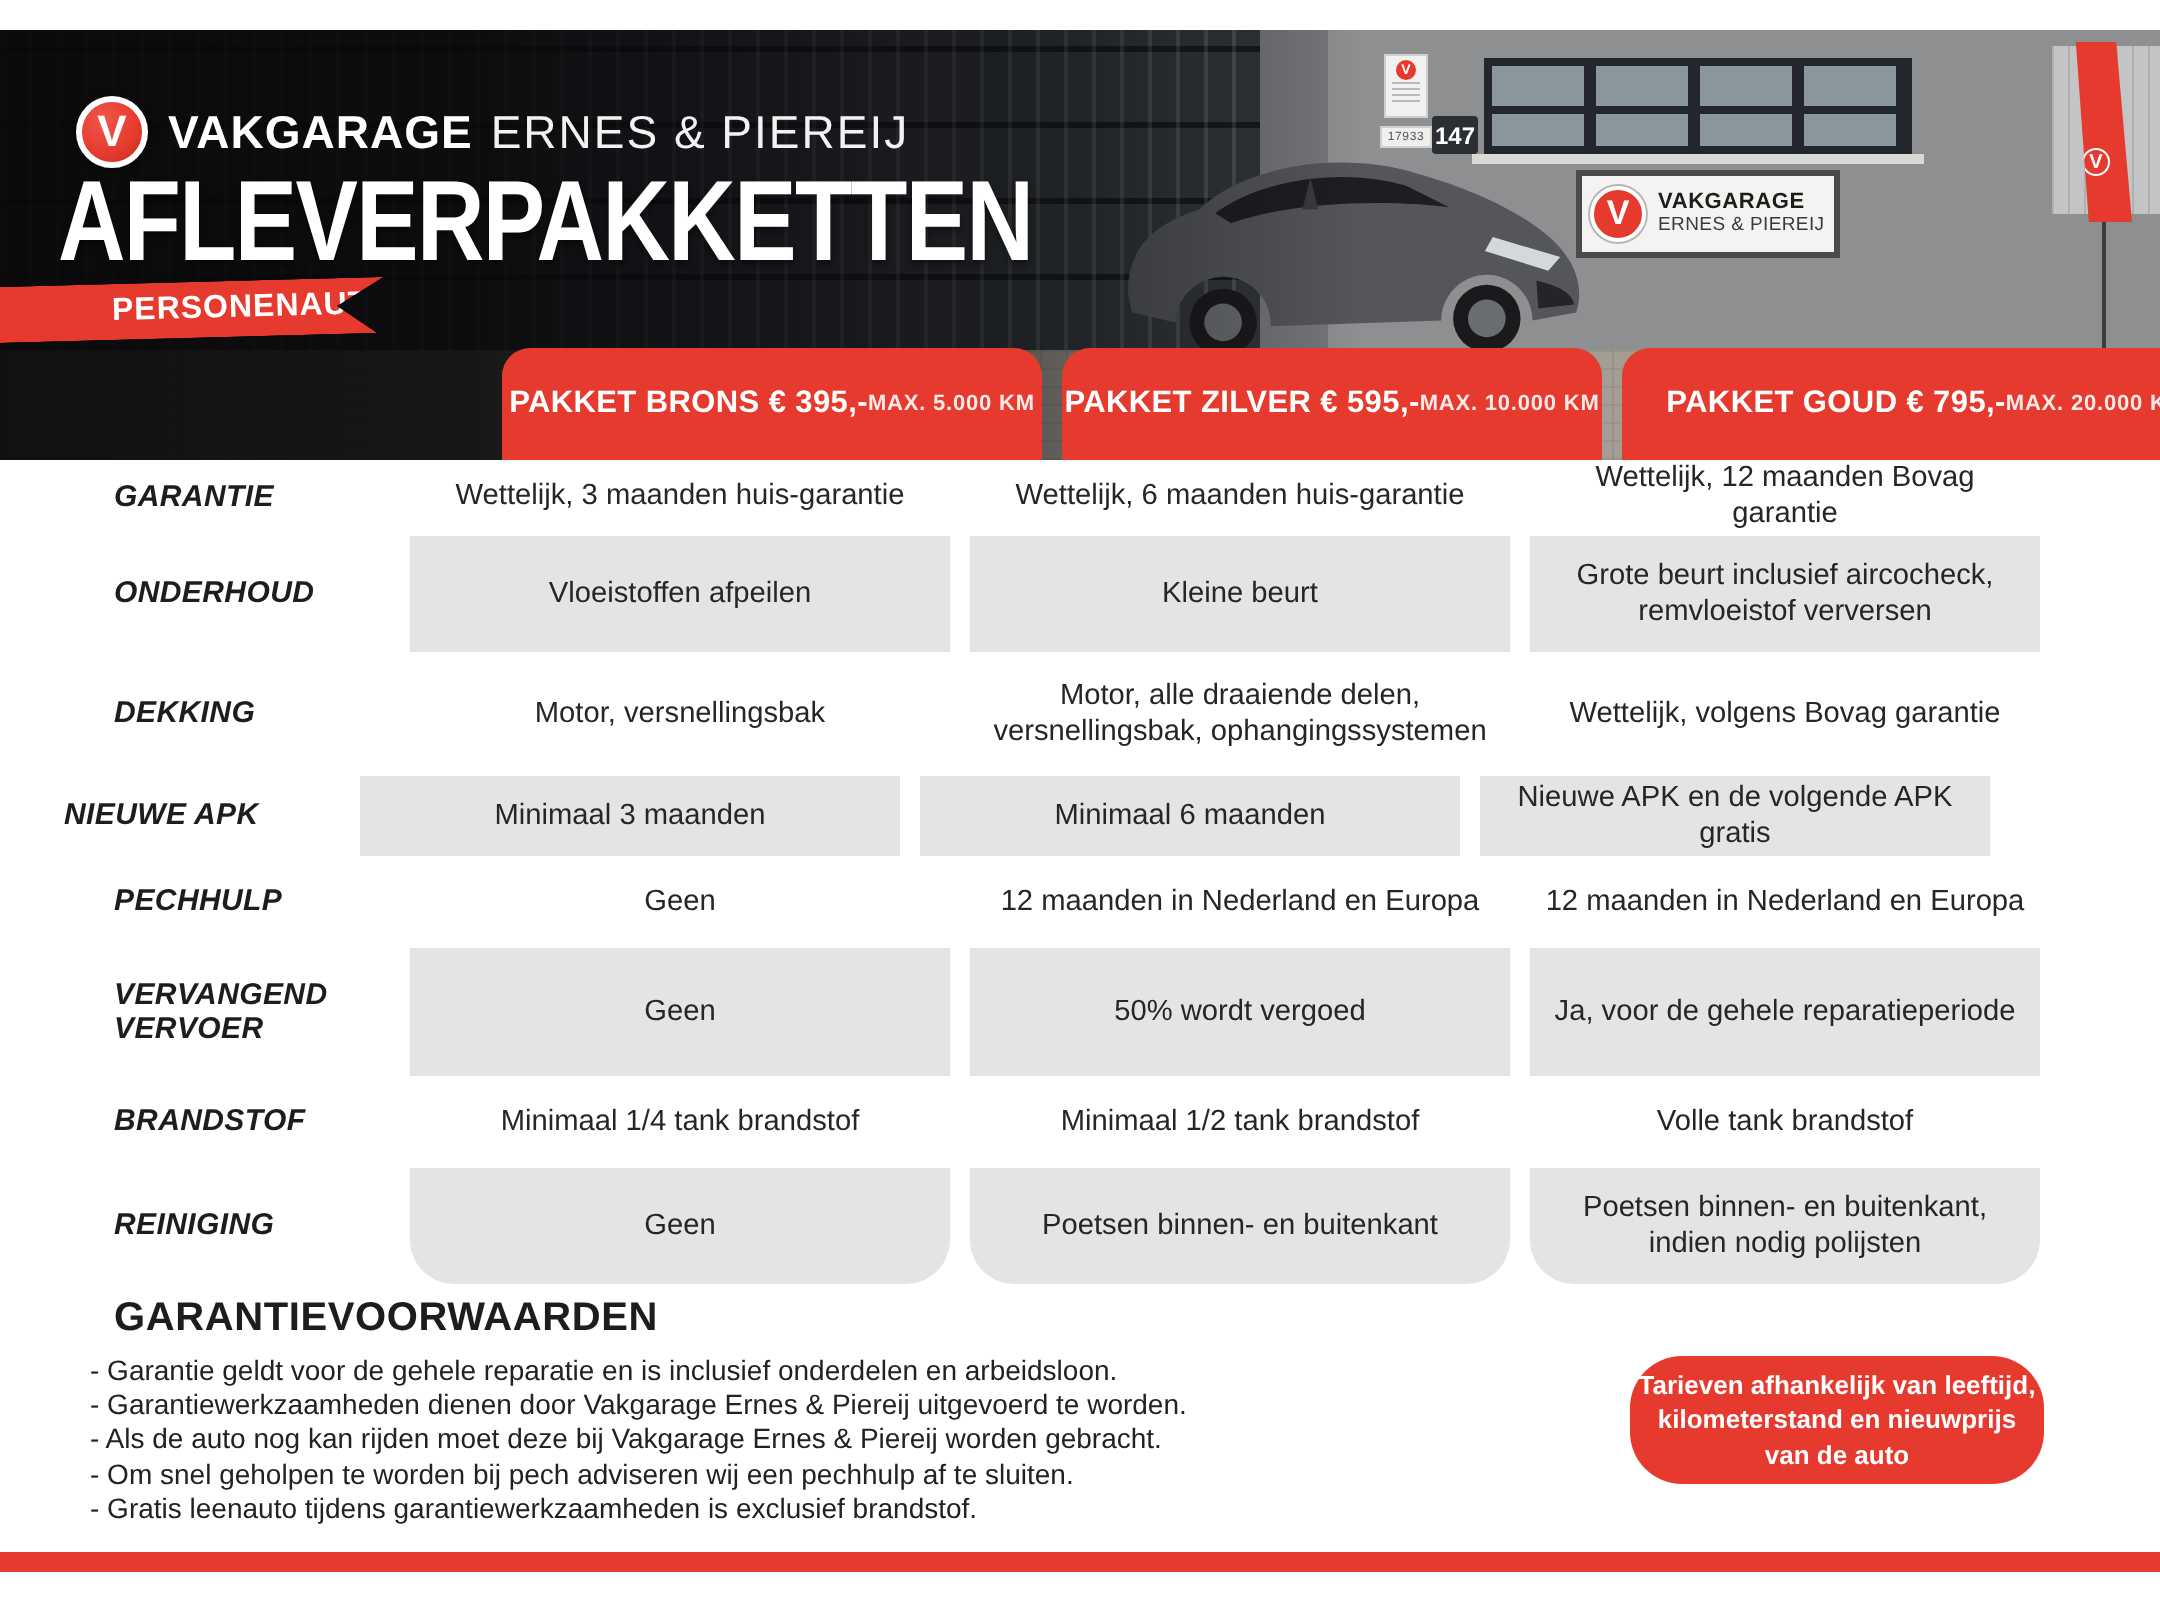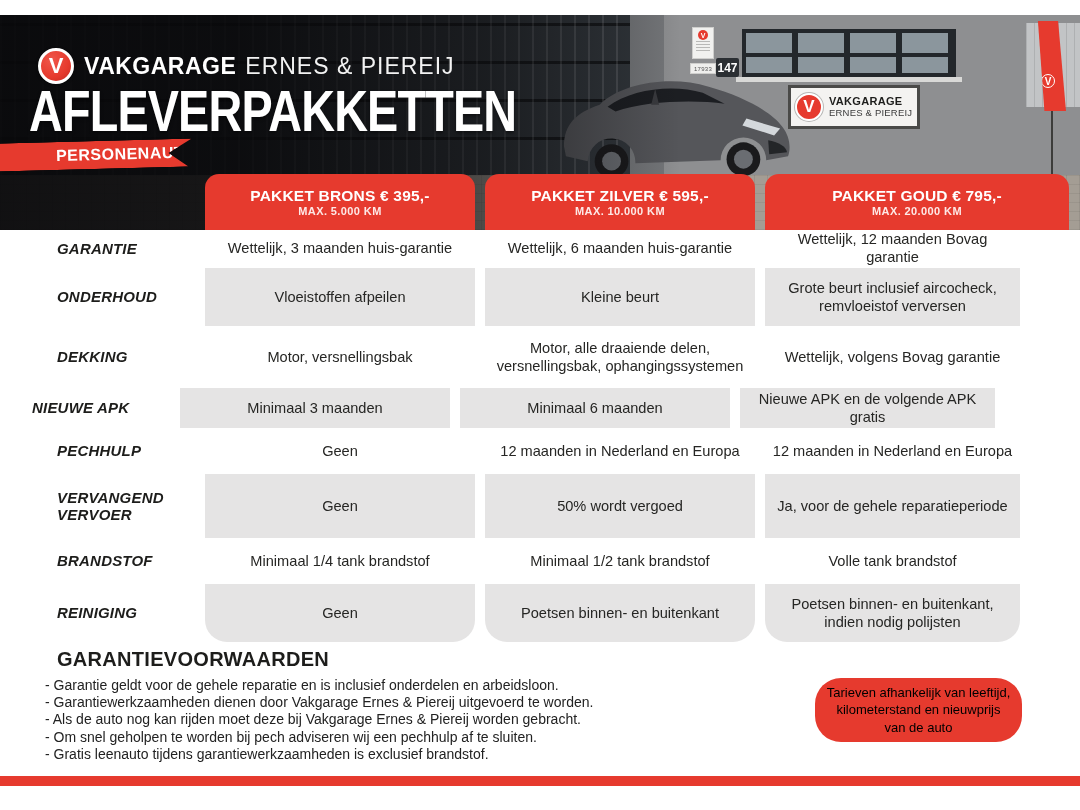--- a/index.html
+++ b/index.html
@@ -71,21 +71,21 @@
   .hero-title{position:absolute;left:29px;top:63px;color:#fff;font-weight:900;font-size:57px;
     letter-spacing:-1px;transform:scaleX(.82);transform-origin:left center;white-space:nowrap;
     text-shadow:0 2px 4px rgba(0,0,0,.45);}
   .ribbon{position:absolute;left:-4px;top:126px;width:196px;height:28px;background:var(--red);
     clip-path:polygon(0 0,100% 0,88% 50%,98% 100%,0 100%);transform:rotate(-1.5deg);
     display:flex;align-items:center;padding-left:60px;}
   .ribbon-text{color:#fff;font-size:16px;font-weight:600;letter-spacing:.5px;white-space:nowrap;}
 
   
   .pkg-header{position:absolute;top:174px;height:56px;background:var(--red);border-radius:14px 14px 0 0;
-    display:flex;flex-direction:column;align-items:center;justify-content:center;gap:0;z-index:6;}
+    display:flex;flex-direction:row;align-items:center;justify-content:center;gap:0;z-index:6;margin-left:46px;}
   .pkg-name{color:#fff;font-weight:bold;font-size:15.5px;letter-spacing:.2px;}
   .pkg-km{color:#fde9e7;font-size:11px;font-weight:600;letter-spacing:.4px;}
 
   
   .table{position:absolute;left:0;top:230px;width:1080px;}
   .trow{display:grid;grid-template-columns:138px 270px 270px 255px;column-gap:10px;padding-left:57px;}
   .tlabel{display:flex;align-items:center;font-weight:800;font-size:15px;color:var(--ink);
     letter-spacing:.2px;line-height:1.15;font-style:italic;}
   .tcell{display:flex;align-items:center;justify-content:center;text-align:center;
     font-size:14.6px;color:#262624;line-height:1.25;padding:0 6px;}
@@ -93,21 +93,21 @@
   .trow.last .tcell{border-radius:0 0 22px 22px;}
 
   
   .cond-title{position:absolute;left:57px;top:648px;font-size:20px;font-weight:800;letter-spacing:.3px;}
   .cond-list{position:absolute;left:45px;top:677px;font-size:14px;line-height:17.2px;color:#222;}
   .cond-item{white-space:nowrap;}
 
   
   .note-box{position:absolute;left:815px;top:678px;width:207px;height:64px;background:var(--red);
     border-radius:26px;display:flex;align-items:center;justify-content:center;}
-  .note-text{color:#000000;font-size:13px;line-height:1.35;text-align:center;white-space:pre-line;}
+  .note-text{color:#ffffff;font-size:13px;line-height:1.35;text-align:center;white-space:pre-line;font-weight:bold;}
 
   
   .bottom-bar{position:absolute;left:0;top:776px;width:1080px;height:10px;background:var(--red);}
 </style>
 </head>
 <body>
 
 <div class="page">
 
   <div class="hero">

